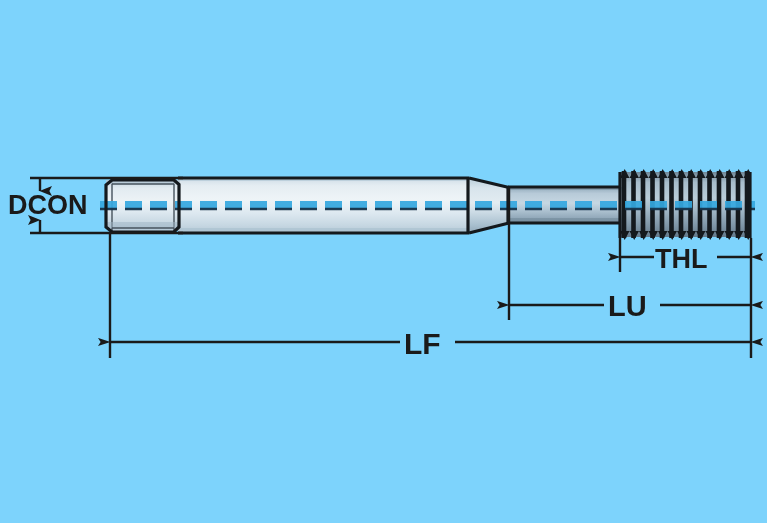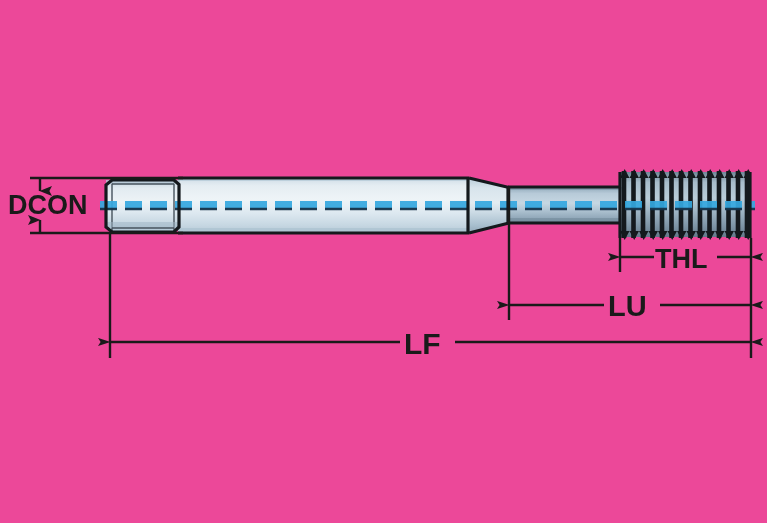--- a/index.html
+++ b/index.html
@@ -7,21 +7,21 @@
     padding: 0;
     background: #ffffff;
   }
   body {
     font-family: "Liberation Sans", sans-serif;
   }
   #stage {
     position: relative;
     width: 767px;
     height: 523px;
-    background: #ec4899;
+    background: #7dd3fc;
     overflow: hidden;
   }
   #drawing {
     position: absolute;
     left: 0;
     top: 0;
     width: 767px;
     height: 523px;
   }
   .dim-label {

